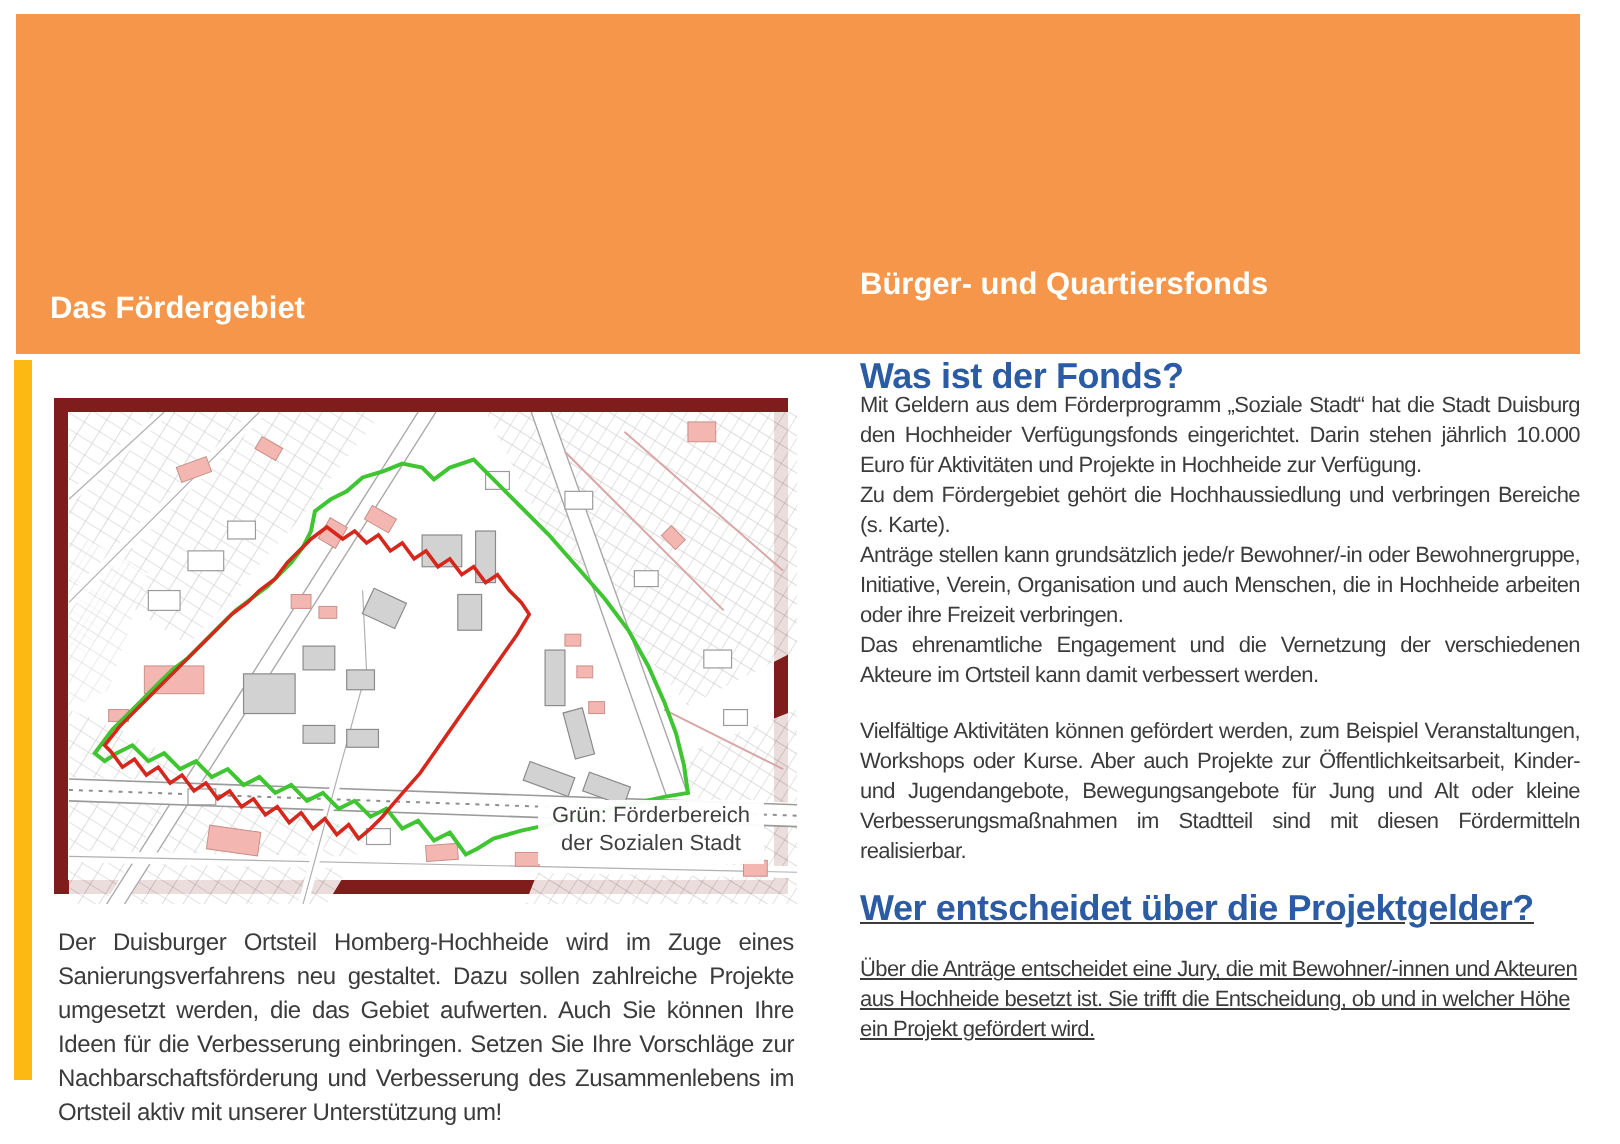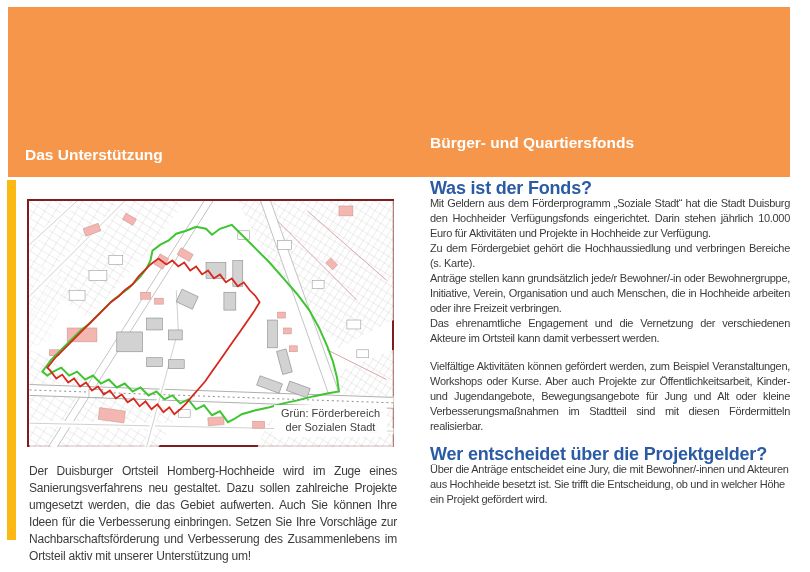--- a/index.html
+++ b/index.html
@@ -14,51 +14,51 @@
   .band-title{
     position:absolute;font-weight:700;font-size:15.5px;color:#ffffff;white-space:nowrap;
   }
   .band-title.left{left:17px;top:139px;}
   .band-title.right{left:422px;top:127px;}
   .gold-bar{
     position:absolute;left:7px;top:180px;width:9px;height:360px;background:#FDB913;
   }
   .map-figure{
     position:absolute;left:27px;top:199px;width:367px;height:248px;
-    background:#ffffff;border:2px solid #7f1d1d;box-sizing:border-box;
+    background:#ffffff;border:7px solid #7f1d1d;box-sizing:border-box;
   }
   .map-figure svg{display:block;}
   .map-caption{
     position:absolute;right:5px;bottom:8px;background:rgba(255,255,255,0.95);
     padding:2px 7px 3px;font-size:11px;line-height:13.5px;color:#3f3f3f;text-align:center;
   }
   .left-para{
     position:absolute;left:25px;top:459px;width:368px;margin:4px;
     font-size:12px;line-height:17px;letter-spacing:-0.2px;
     text-align:justify;color:#3b3b3b;
   }
   .right-col{
     position:absolute;left:430px;top:181px;width:360px;
     font-size:11px;line-height:15px;letter-spacing:-0.3px;color:#3b3b3b;
   }
   .right-col h3{
     margin:0;font-size:18px;line-height:15px;color:#2A5BA3;font-weight:700;letter-spacing:-0.2px;
   }
   .right-col section{margin:0 0 13px 0;}
-  .right-col section:last-child{margin-bottom:0;}
+  .right-col section:last-child{margin-bottom:0;text-decoration:underline;}
   .right-col p{margin:0;text-align:justify;}
-  .right-col p.ragged{text-align:left;}
+  .right-col p.ragged{text-align:left;margin-top:16px;}
 </style>
 </head>
 <body>
 
 <div class="page">
 
   <div class="orange-band">
-    <div class="band-title left">Das Unterstützung</div>
+    <div class="band-title left">Das Fördergebiet</div>
     <div class="band-title right">Bürger- und Quartiersfonds</div>
   </div>
 
   <div class="gold-bar"></div>
 
   <div class="map-figure">
     <svg viewBox="0 0 367 248" width="365" height="246">
       <defs>
         <pattern id="pg" width="9" height="7" patternUnits="userSpaceOnUse" patternTransform="rotate(32)">
           <rect width="9" height="7" fill="#ffffff"></rect>

